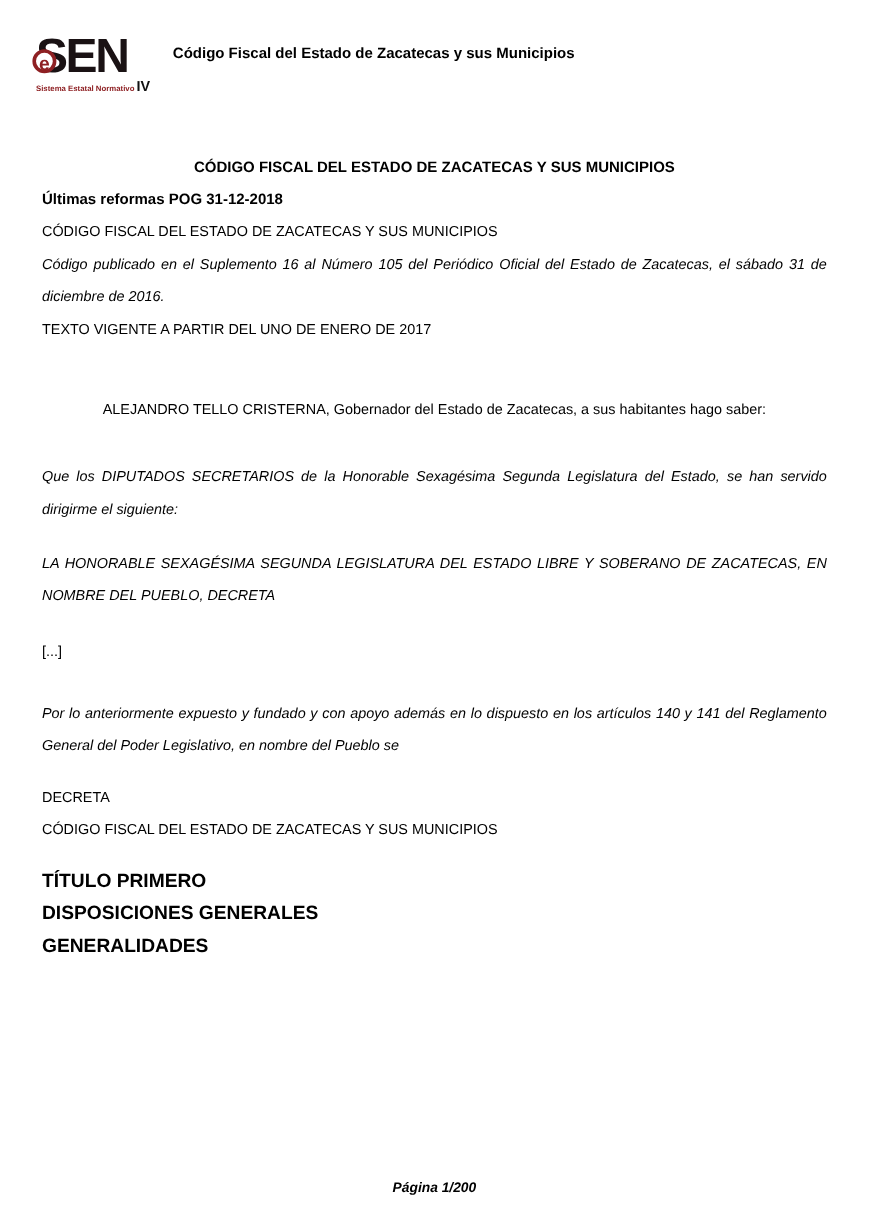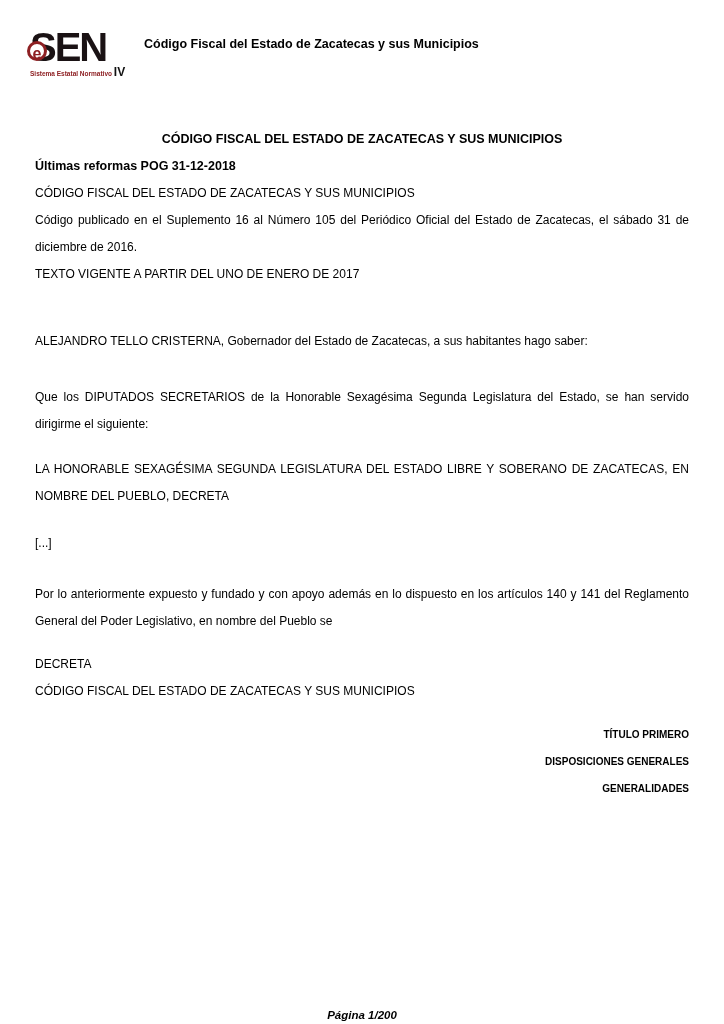--- a/index.html
+++ b/index.html
@@ -90,38 +90,38 @@
     font-weight: 700;
     font-size: 12.5px;
     margin: 0;
   }
   .reforms {
     font-weight: 700;
     font-size: 12.5px;
     margin: 0;
   }
   .p { margin: 0; }
-  .justify { text-align: justify; }
+  .justify { text-align: justify; font-style: italic; }
   .center {
-    text-align: right;
+    text-align: left;
     font-weight: 700;
-    font-size: 10px;
+    font-size: 16px;
   }
   .mt-16 { margin-top: 16px; }
   .mt-18 { margin-top: 18px; }
   .mt-20 { margin-top: 20px; }
   .mt-24 { margin-top: 24px; }
   .mt-34 { margin-top: 34px; }
-  .mt-40 { margin-top: 40px; }
+  .mt-40 { margin-top: 40px; text-align: center; }
   .mt-46 { margin-top: 29px; }
 
   
   .pdf-footer {
     position: absolute;
-    top: 1006px;
+    top: 981px;
     left: 0;
     width: 724px;
     text-align: center;
     font-size: 11.5px;
     line-height: 18px;
     font-weight: 700;
     font-style: italic;
   }
 </style>
 </head>

